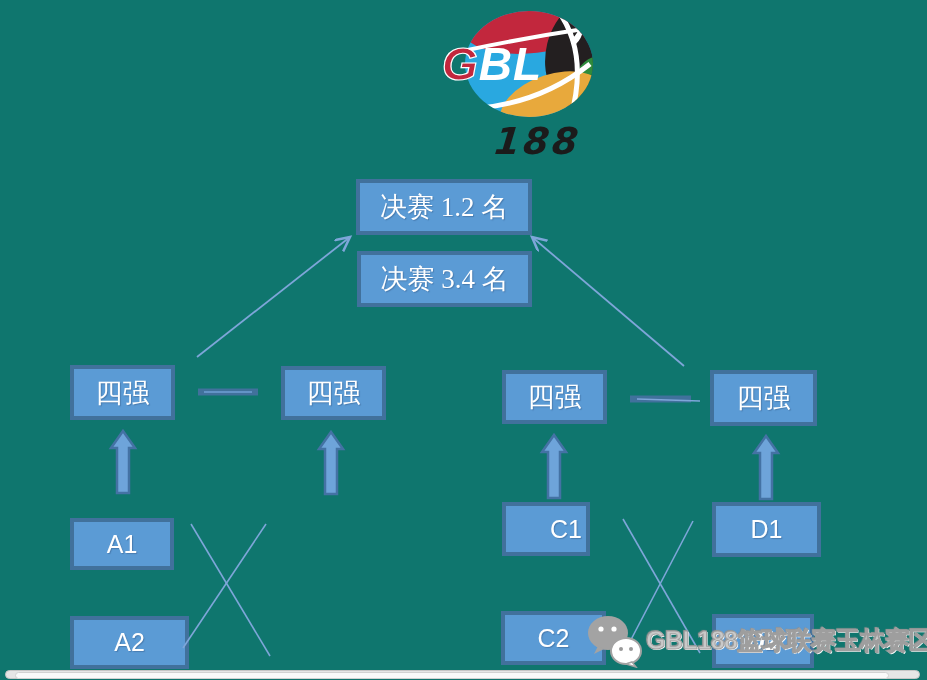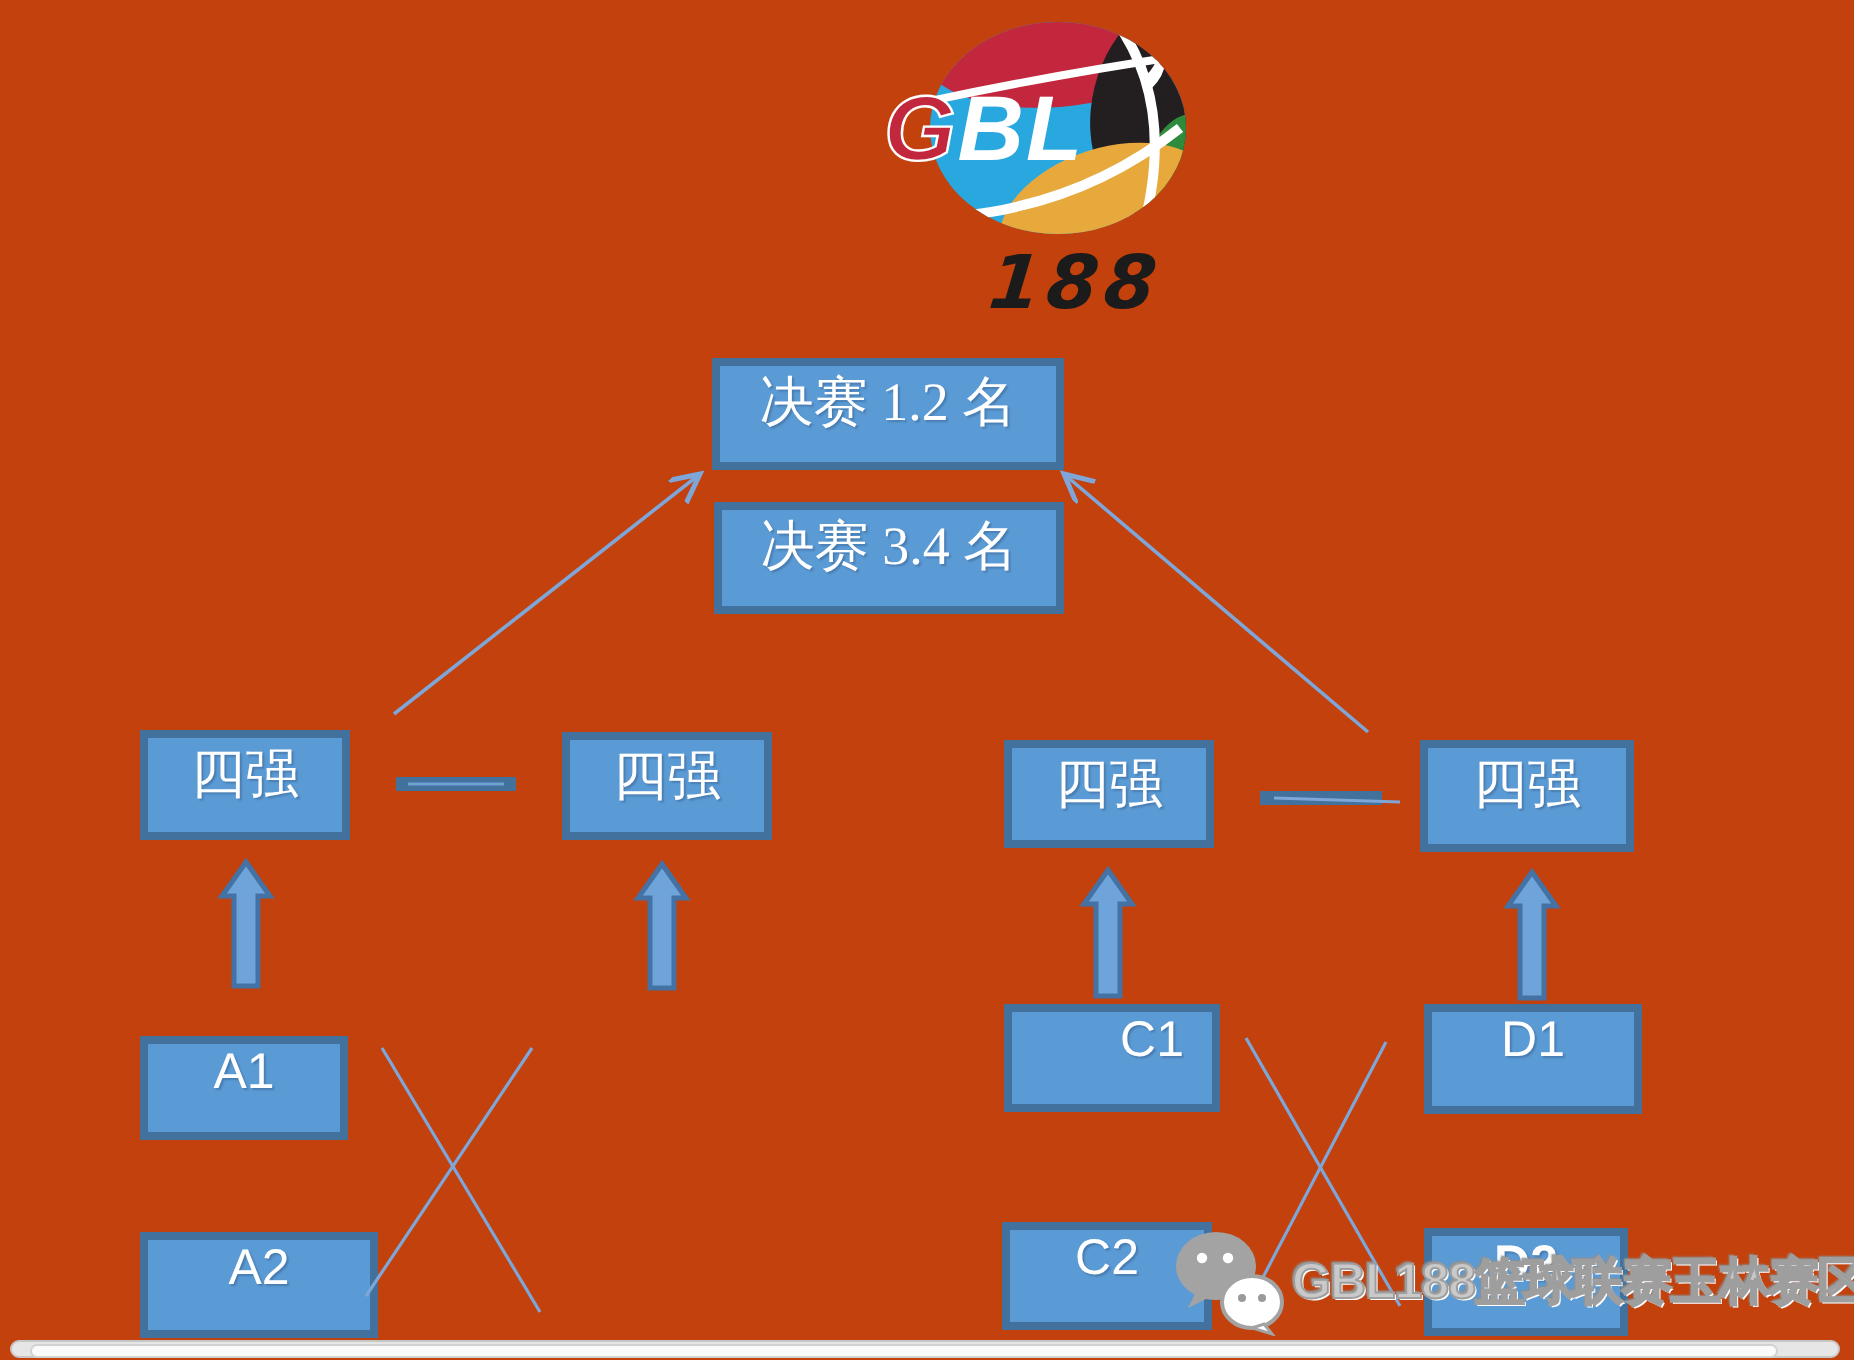--- a/index.html
+++ b/index.html
@@ -1,40 +1,40 @@
 <!DOCTYPE html>
 <html><head>
 <meta charset="utf-8">
 <style>
   html,body{margin:0;padding:0;background:#ffffff;}
-  .stage{position:relative;width:927px;height:680px;background:#c2410c;overflow:hidden;
+  .stage{position:relative;width:927px;height:680px;background:#0f766e;overflow:hidden;
          font-family:"Liberation Sans","DejaVu Sans",sans-serif;}
   
   .logo{position:absolute;left:438px;top:2px;width:170px;height:160px;}
   .logo svg{display:block;}
   .logo-number{position:absolute;left:30px;top:118px;width:140px;text-align:center;
                font-family:"DejaVu Sans","Liberation Sans",sans-serif;
                font-style:italic;font-weight:900;font-size:37px;letter-spacing:3px;
                color:#1b1b1b;transform:skewX(-6deg);}
   
   .box{position:absolute;box-sizing:border-box;background:#5B9BD5;border:4px solid #41719C;
-       display:flex;align-items:flex-start;justify-content:center;color:#ffffff;
+       display:flex;align-items:center;justify-content:center;color:#ffffff;
        text-shadow:1px 1px 1px rgba(40,70,110,.35);}
   .box.final{font-family:"Liberation Serif","DejaVu Serif",serif;font-size:27px;}
   .box.semi{font-family:"Liberation Serif","DejaVu Serif",serif;font-size:27px;}
   .box.team{font-family:"Liberation Sans","DejaVu Sans",sans-serif;font-size:25px;}
   #final12{left:356px;top:179px;width:176px;height:56px;}
   #final34{left:357px;top:251px;width:175px;height:56px;}
   #semiA{left:70px; top:365px;width:105px;height:55px;}
   #semiB{left:281px;top:366px;width:105px;height:54px;}
   #semiC{left:502px;top:370px;width:105px;height:54px;}
   #semiD{left:710px;top:370px;width:107px;height:56px;}
   #teamA1{left:70px; top:506px;width:104px;height:52px;margin-top:12px;}
   #teamB1{left:280px;top:505px;width:104px;height:52px;}
-  #teamC1{left:502px;top:502px;width:108px;height:54px;padding-left:40px;}
+  #teamC1{left:502px;top:502px;width:88px;height:54px;padding-left:40px;}
   #teamD1{left:712px;top:502px;width:109px;height:55px;}
   #teamA2{left:70px; top:616px;width:119px;height:53px;}
   #teamB2{left:280px;top:614px;width:104px;height:53px;}
   #teamC2{left:501px;top:611px;width:105px;height:54px;}
   #teamD2{left:712px;top:614px;width:102px;height:54px;font-weight:bold;}
   
   .connectors{position:absolute;left:0;top:0;width:927px;height:680px;pointer-events:none;}
   
   .watermark{position:absolute;left:584px;top:612px;display:flex;align-items:center;z-index:6;}
   .watermark-text{font-family:"Liberation Sans","DejaVu Sans",sans-serif;

